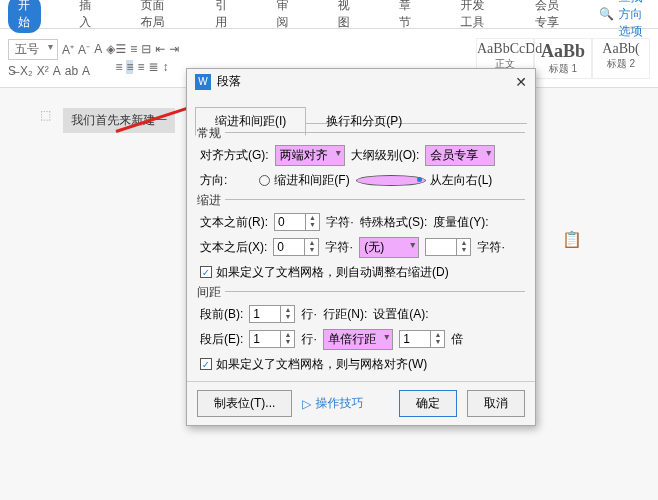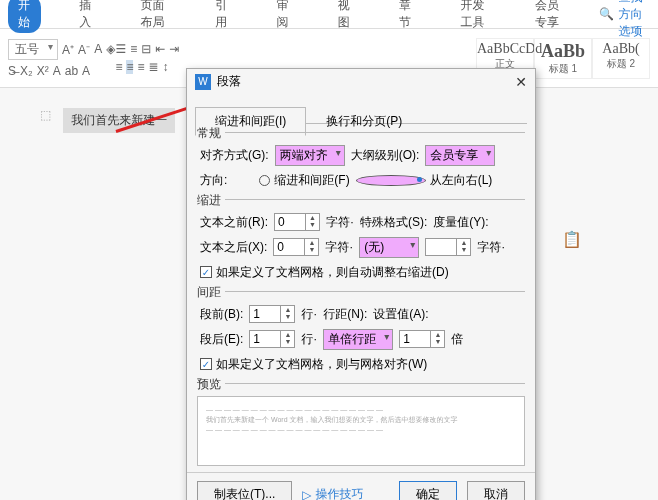--- a/index.html
+++ b/index.html
@@ -244,28 +244,20 @@
         <span class="lbl">倍</span>
       </div>
       <div class="fr">
         <label class="check">
             <span class="c">✓</span>
             <span>如果定义了文档网格，则与网格对齐(W)</span>
           </label>
       </div>
     </div>
 
-    <div class="fs">
-        <span class="legend">预览</span>
-      <div class="preview">
-        — — — — — — — — — — — — — — — — — — — —<br>
-        <span>我们首先来新建一个 Word 文档，输入我们想要的文字，然后选中想要修改的文字</span><br>
-        — — — — — — — — — — — — — — — — — — — —
-      </div>
-    </div>
   </div>
 
   <div class="dlg-foot">
     <span class="btn">制表位(T)...</span>
     <span class="link">
         <span>▷</span>
         <span>操作技巧</span>
       </span>
     <span style="flex:1"></span>
     <span class="btn primary">确定</span>

